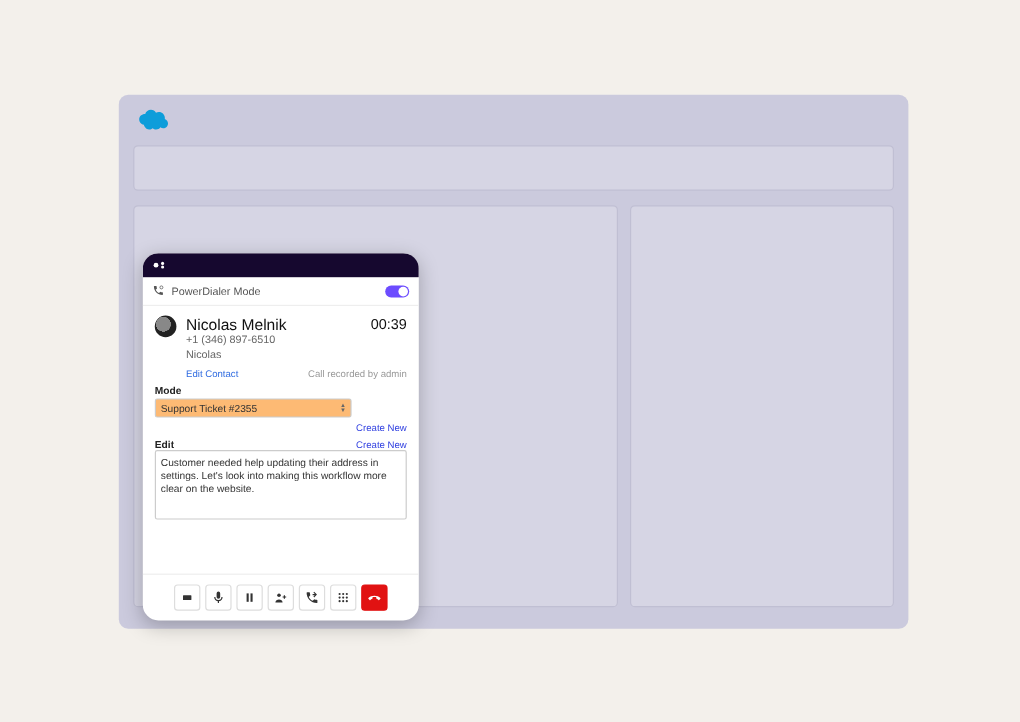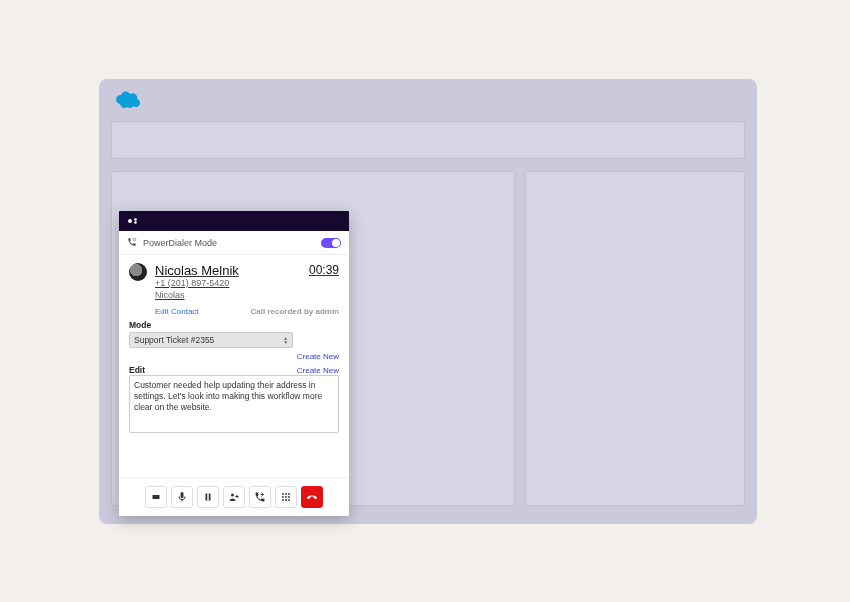--- a/index.html
+++ b/index.html
@@ -50,21 +50,21 @@
   }
   .panel.right { flex: 0 0 220px; }
 
   
   .dialer {
     position: absolute;
     left: 119px;
     top: 211px;
     width: 230px;
     background: #fff;
-    border-radius: 1px;
+    border-radius: 13px;
     box-shadow: 0 4px 16px rgba(0,0,0,0.25);
     font-size: 10px;
     color: #333;
     overflow: hidden;
   }
   .dialer-header {
     background: #16082f;
     height: 20px;
     display: flex;
     align-items: center;
@@ -98,21 +98,20 @@
     width: 8px; height: 8px;
     background: #fff;
     border-radius: 50%;
   }
   .contact-block {
     padding: 8px 10px 2px 10px;
   }
   .contact-row {
     display: flex;
     align-items: flex-start;
-    text-decoration: underline;
   }
   .avatar {
     width: 18px; height: 18px;
     border-radius: 50%;
     background: radial-gradient(circle at 40% 40%, #888 0 40%, #222 41% 100%);
     flex-shrink: 0;
     margin-right: 8px;
   }
   .contact-name {
     font-size: 13px;
@@ -128,21 +127,21 @@
     font-size: 12px;
     color: #111;
   }
   .edit-row {
     display: flex;
     align-items: flex-start;
     padding: 4px 10px 4px 36px;
     font-size: 8px;
   }
   .edit-contact { color: #2f6be0; cursor: pointer; }
-  .recorded { margin-left: auto; color: #999; font-weight: bold; }
+  .recorded { margin-left: auto; color: #999; }
 
   .field-group {
     padding: 0 10px 4px 10px;
   }
   .field-label {
     font-size: 8.5px;
     font-weight: 600;
     color: #222;
     margin-bottom: 2px;
   }
@@ -156,21 +155,21 @@
     position: relative;
   }
   .select-field {
     width: 100%;
     height: 16px;
     border: 1px solid #ccc;
     border-radius: 2px;
     font-size: 8.5px;
     padding: 0 17px 0 4px;
     color: #333;
-    background: #e5e5e5;
+    background: #fdba74;
     display: flex;
     align-items: center;
   }
   .select-caret {
     position: absolute;
     right: 2px; top: 2px;
     width: 10px; height: 12px;
     display: flex; flex-direction: column; align-items: center; justify-content: center;
     font-size: 5px; line-height: 4px; color: #666;
   }
@@ -263,21 +262,21 @@
     <span class="pd-label">PowerDialer Mode</span>
     <span class="spacer"></span>
     <div class="toggle"></div>
   </div>
 
   <div class="contact-block">
     <div class="contact-row">
       <div class="avatar"></div>
       <div>
         <div class="contact-name">Nicolas Melnik</div>
-        <div class="contact-phone">+1 (201) 897-5420</div>
+        <div class="contact-phone">+1 (346) 897-6510</div>
         <div class="contact-company">Nicolas</div>
       </div>
       <div class="timer">00:39</div>
     </div>
   </div>
   <div class="edit-row">
     <span class="edit-contact">Edit Contact</span>
     <span class="recorded">Call recorded by admin</span>
   </div>
 

